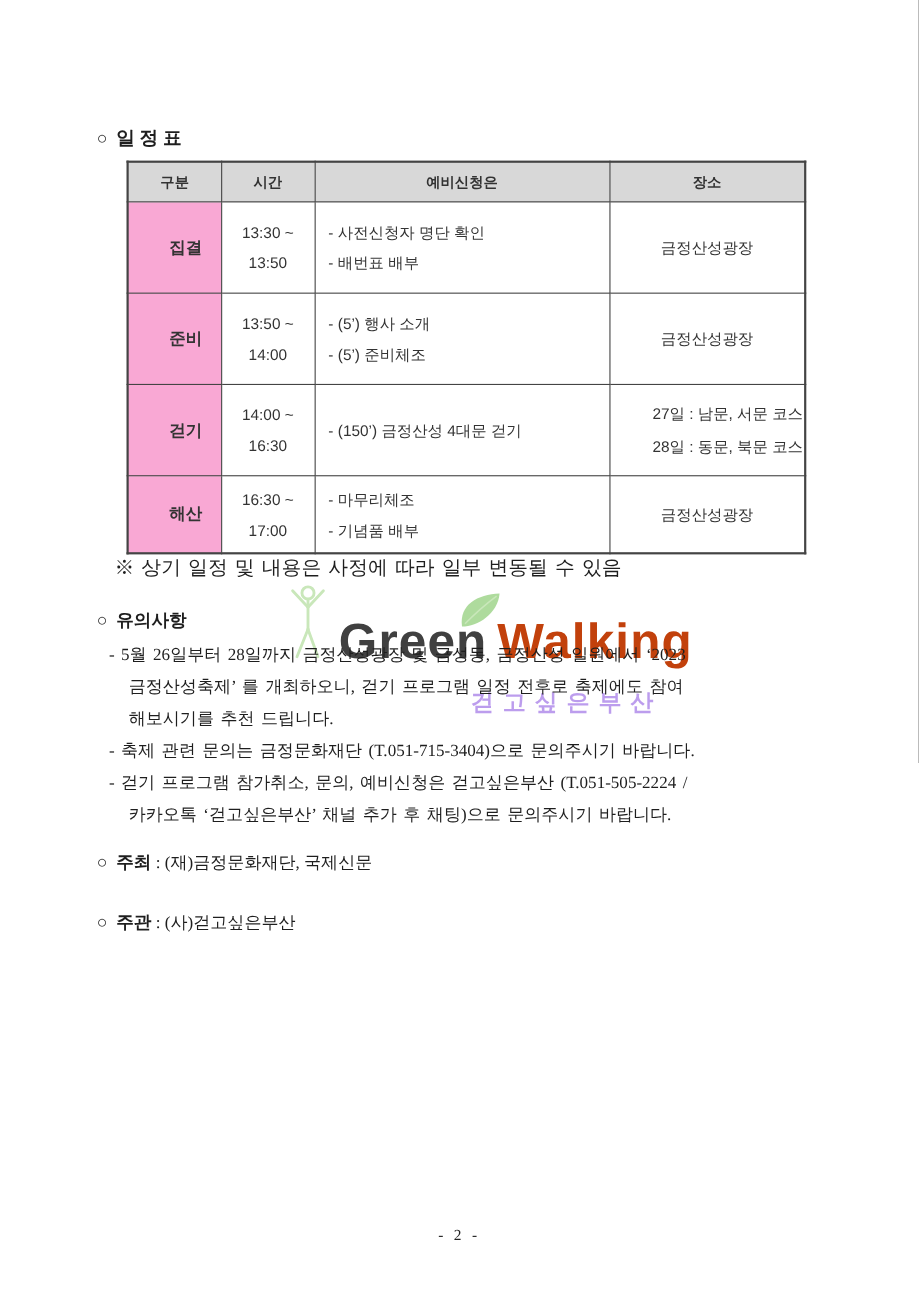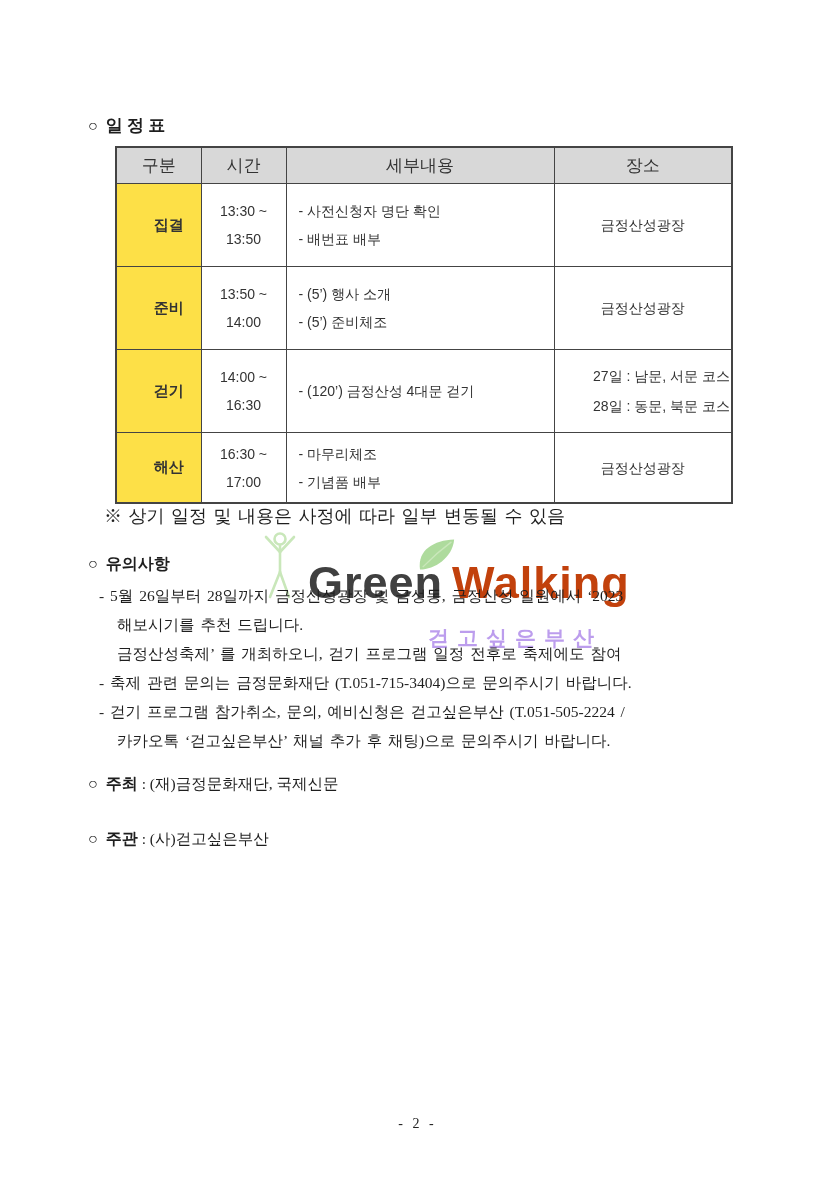--- a/index.html
+++ b/index.html
@@ -32,28 +32,28 @@
 
   
   .tbl{
     position:absolute;left:115px;top:146px;width:616px;
     border-collapse:collapse;table-layout:fixed;
     font-family:"Liberation Sans","DejaVu Sans",sans-serif;color:#333;
   }
   .tbl th,.tbl td{border:1px solid #444;}
   .tbl{border:2px solid #444;}
   .tbl th{
-    background:#d8d8d8;height:33px;font-size:17px;font-weight:normal;
+    background:#d8d8d8;height:33px;font-size:13px;font-weight:bold;
     text-align:center;vertical-align:middle;
   }
   .col-cat{width:85px;}
   .col-time{width:85px;}
   .col-det{width:268px;}
   .col-place{width:178px;}
-  .cell-cat{background:#fde047;font-weight:bold;font-size:15px;text-align:center;vertical-align:middle;padding-left:21px;}
+  .cell-cat{background:#f9a8d4;font-weight:bold;font-size:15px;text-align:center;vertical-align:middle;padding-left:21px;}
   .cell-time{font-size:14px;text-align:center;vertical-align:middle;line-height:28px;}
   .cell-det{font-size:14px;text-align:left;vertical-align:middle;padding-left:12px;line-height:28px;}
   .cell-place{font-size:14px;text-align:center;vertical-align:middle;line-height:30px;}
   .cell-place.left{text-align:right;}
   .r-tall td{height:80px;}
   .r-last td{height:67px;}
   .line{display:block;}
 
   
   .tbl-note{position:absolute;left:104px;top:504px;font-size:18px;word-spacing:2px;}
@@ -108,21 +108,21 @@
       <colgroup>
         <col class="col-cat">
           <col class="col-time">
           <col class="col-det">
           <col class="col-place">
       </colgroup>
       <thead>
         <tr>
           <th>구분</th>
           <th>시간</th>
-          <th>세부내용</th>
+          <th>예비신청은</th>
           <th>장소</th>
         </tr>
       </thead>
       <tbody>
         <tr class="r-tall">
           <td class="cell-cat">집결</td>
           <td class="cell-time">
             <span class="line">13:30 ~</span>
             <span class="line">13:50</span>
           </td>
@@ -148,21 +148,21 @@
             <span class="line">금정산성광장</span>
           </td>
         </tr>
         <tr class="r-tall">
           <td class="cell-cat">걷기</td>
           <td class="cell-time">
             <span class="line">14:00 ~</span>
             <span class="line">16:30</span>
           </td>
           <td class="cell-det">
-            <span class="line">- (120’) 금정산성 4대문 걷기</span>
+            <span class="line">- (150’) 금정산성 4대문 걷기</span>
           </td>
           <td class="cell-place left">
             <span class="line">27일 : 남문, 서문 코스</span>
             <span class="line">28일 : 동문, 북문 코스</span>
           </td>
         </tr>
         <tr class="r-last">
           <td class="cell-cat">해산</td>
           <td class="cell-time">
             <span class="line">16:30 ~</span>
@@ -179,22 +179,22 @@
       </tbody>
     </table>
 
     <div class="tbl-note">※ 상기 일정 및 내용은 사정에 따라 일부 변동될 수 있음</div>
 
     <div class="sec-head notice-head">
       <span class="bullet">○</span><span>유의사항</span>
     </div>
     <div class="notice-lines">
       <div class="nl">- 5월 26일부터 28일까지 금정산성광장 및 금성동, 금정산성 일원에서 ‘2023</div>
+      <div class="nl cont">금정산성축제’ 를 개최하오니, 걷기 프로그램 일정 전후로 축제에도 참여</div>
       <div class="nl cont">해보시기를 추천 드립니다.</div>
-      <div class="nl cont">금정산성축제’ 를 개최하오니, 걷기 프로그램 일정 전후로 축제에도 참여</div>
       <div class="nl">- 축제 관련 문의는 금정문화재단 (T.051-715-3404)으로 문의주시기 바랍니다.</div>
       <div class="nl">- 걷기 프로그램 참가취소, 문의, 예비신청은 걷고싶은부산 (T.051-505-2224 /</div>
       <div class="nl cont">카카오톡 ‘걷고싶은부산’ 채널 추가 후 채팅)으로 문의주시기 바랍니다.</div>
     </div>
 
     <div class="sec-head host-row">
       <span class="bullet">○</span><span>주최</span>
       <span class="val">: (재)금정문화재단, 국제신문</span>
     </div>
 

